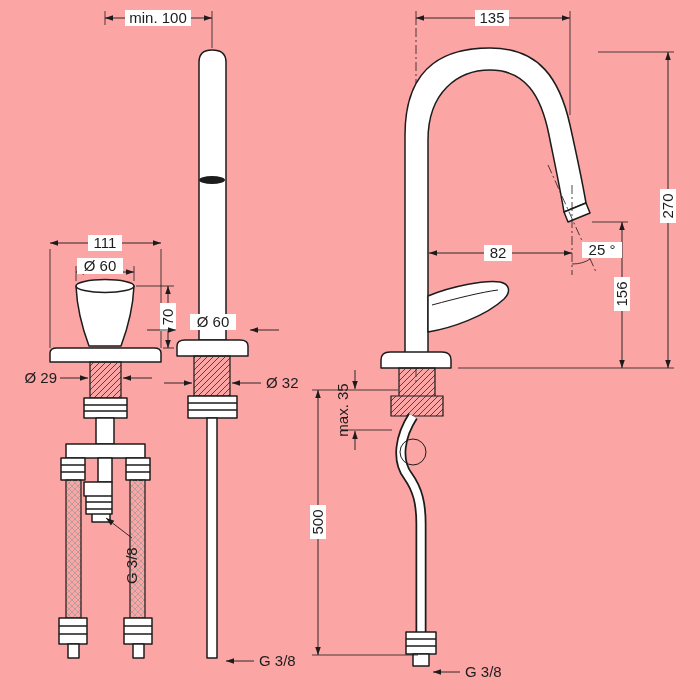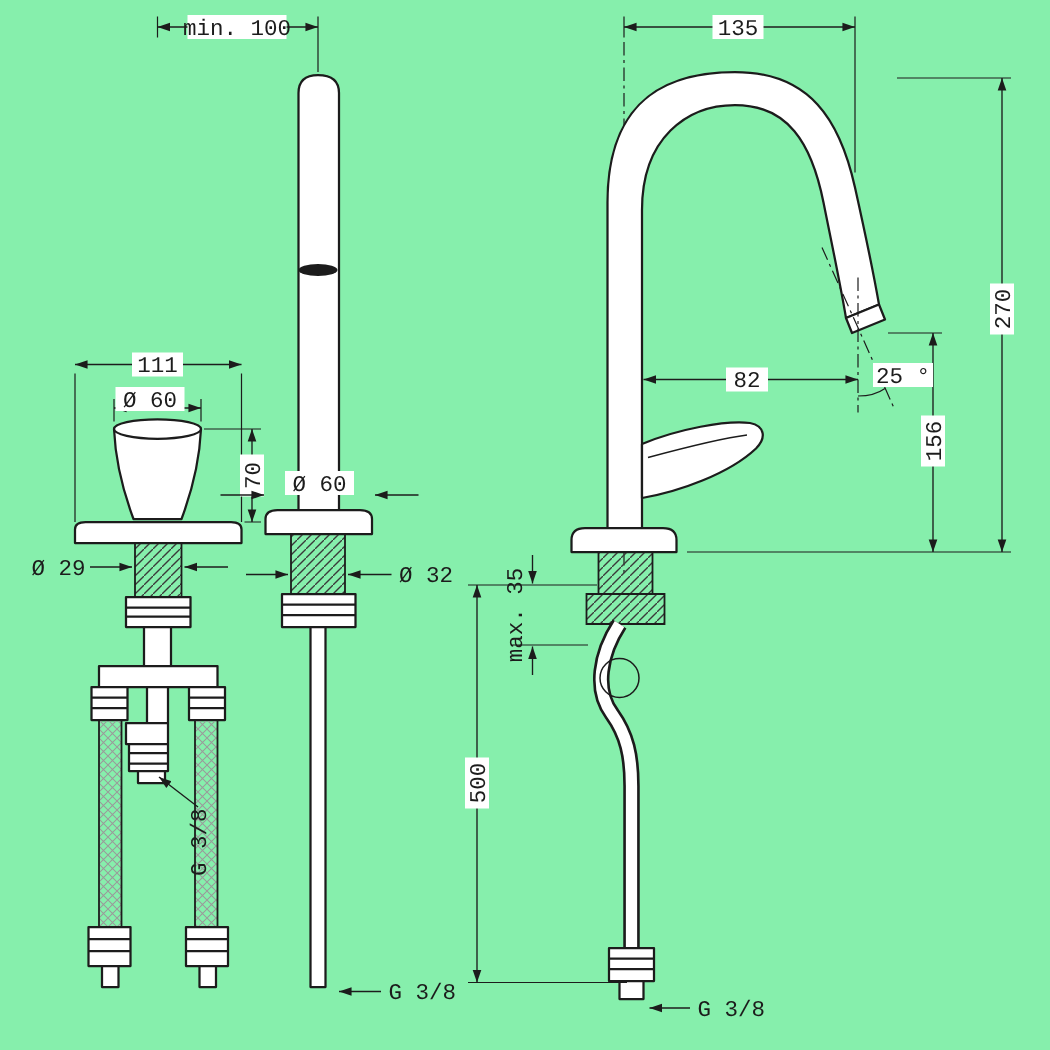--- a/index.html
+++ b/index.html
@@ -1,17 +1,17 @@
 <!DOCTYPE html>
 <html><head>
 <meta charset="utf-8">
 <style>
   html,body{margin:0;padding:0;background:#fff;}
-  .stage{position:relative;width:700px;height:700px;background:#86efac;overflow:hidden;
-         font-family:Liberation Mono, monospace;}
+  .stage{position:relative;width:700px;height:700px;background:#fca5a5;overflow:hidden;
+         font-family:Liberation Sans, sans-serif;}
   svg{display:block;}
   .outline{fill:#fff;stroke:#1c1c1c;stroke-width:1.5;stroke-linejoin:round;}
   .detail{fill:none;stroke:#1c1c1c;stroke-width:1;}
   .solidfill{fill:#1c1c1c;stroke:none;}
   .hatched{fill:url(#hatch);stroke:#1c1c1c;stroke-width:1.2;}
   .braided{fill:url(#braid);stroke:#1c1c1c;stroke-width:1.2;}
   .dim{fill:none;stroke:#1c1c1c;stroke-width:0.9;}
   .ext{fill:none;stroke:#1c1c1c;stroke-width:0.8;}
   .dashdot{fill:none;stroke:#1c1c1c;stroke-width:0.8;stroke-dasharray:9 3 2 3;}
   .hosewall{fill:none;stroke:#1c1c1c;stroke-width:11;}

